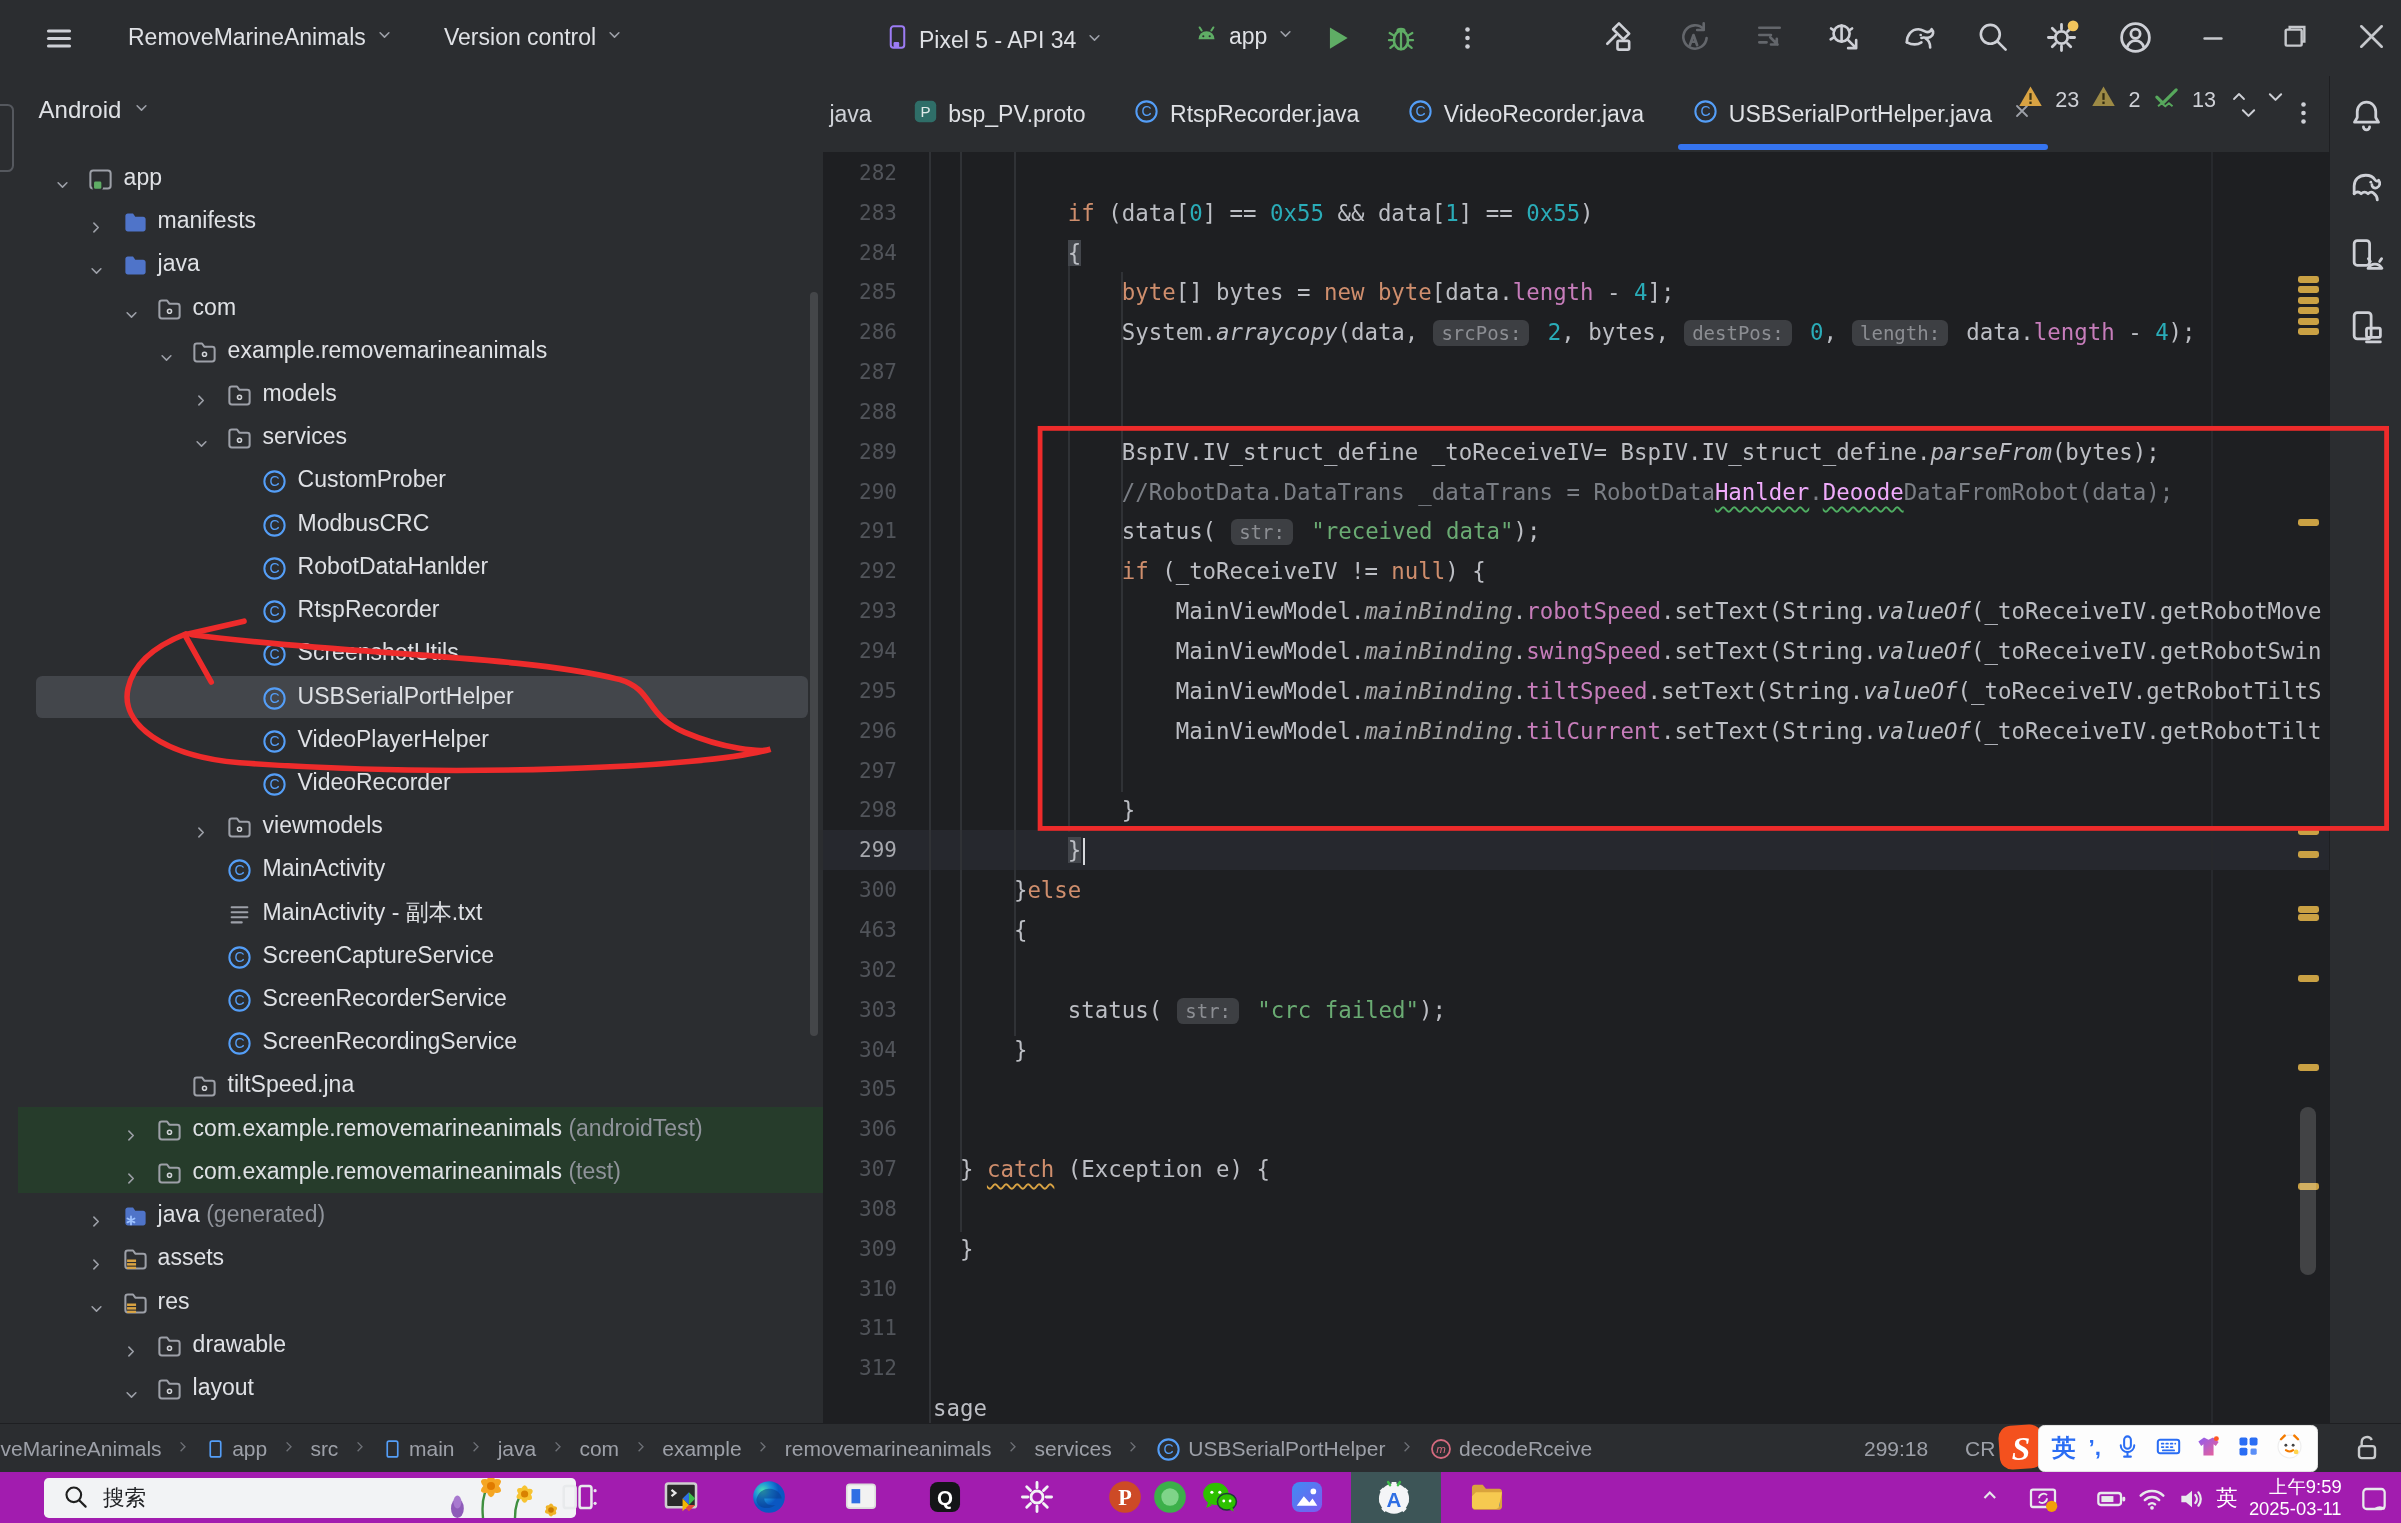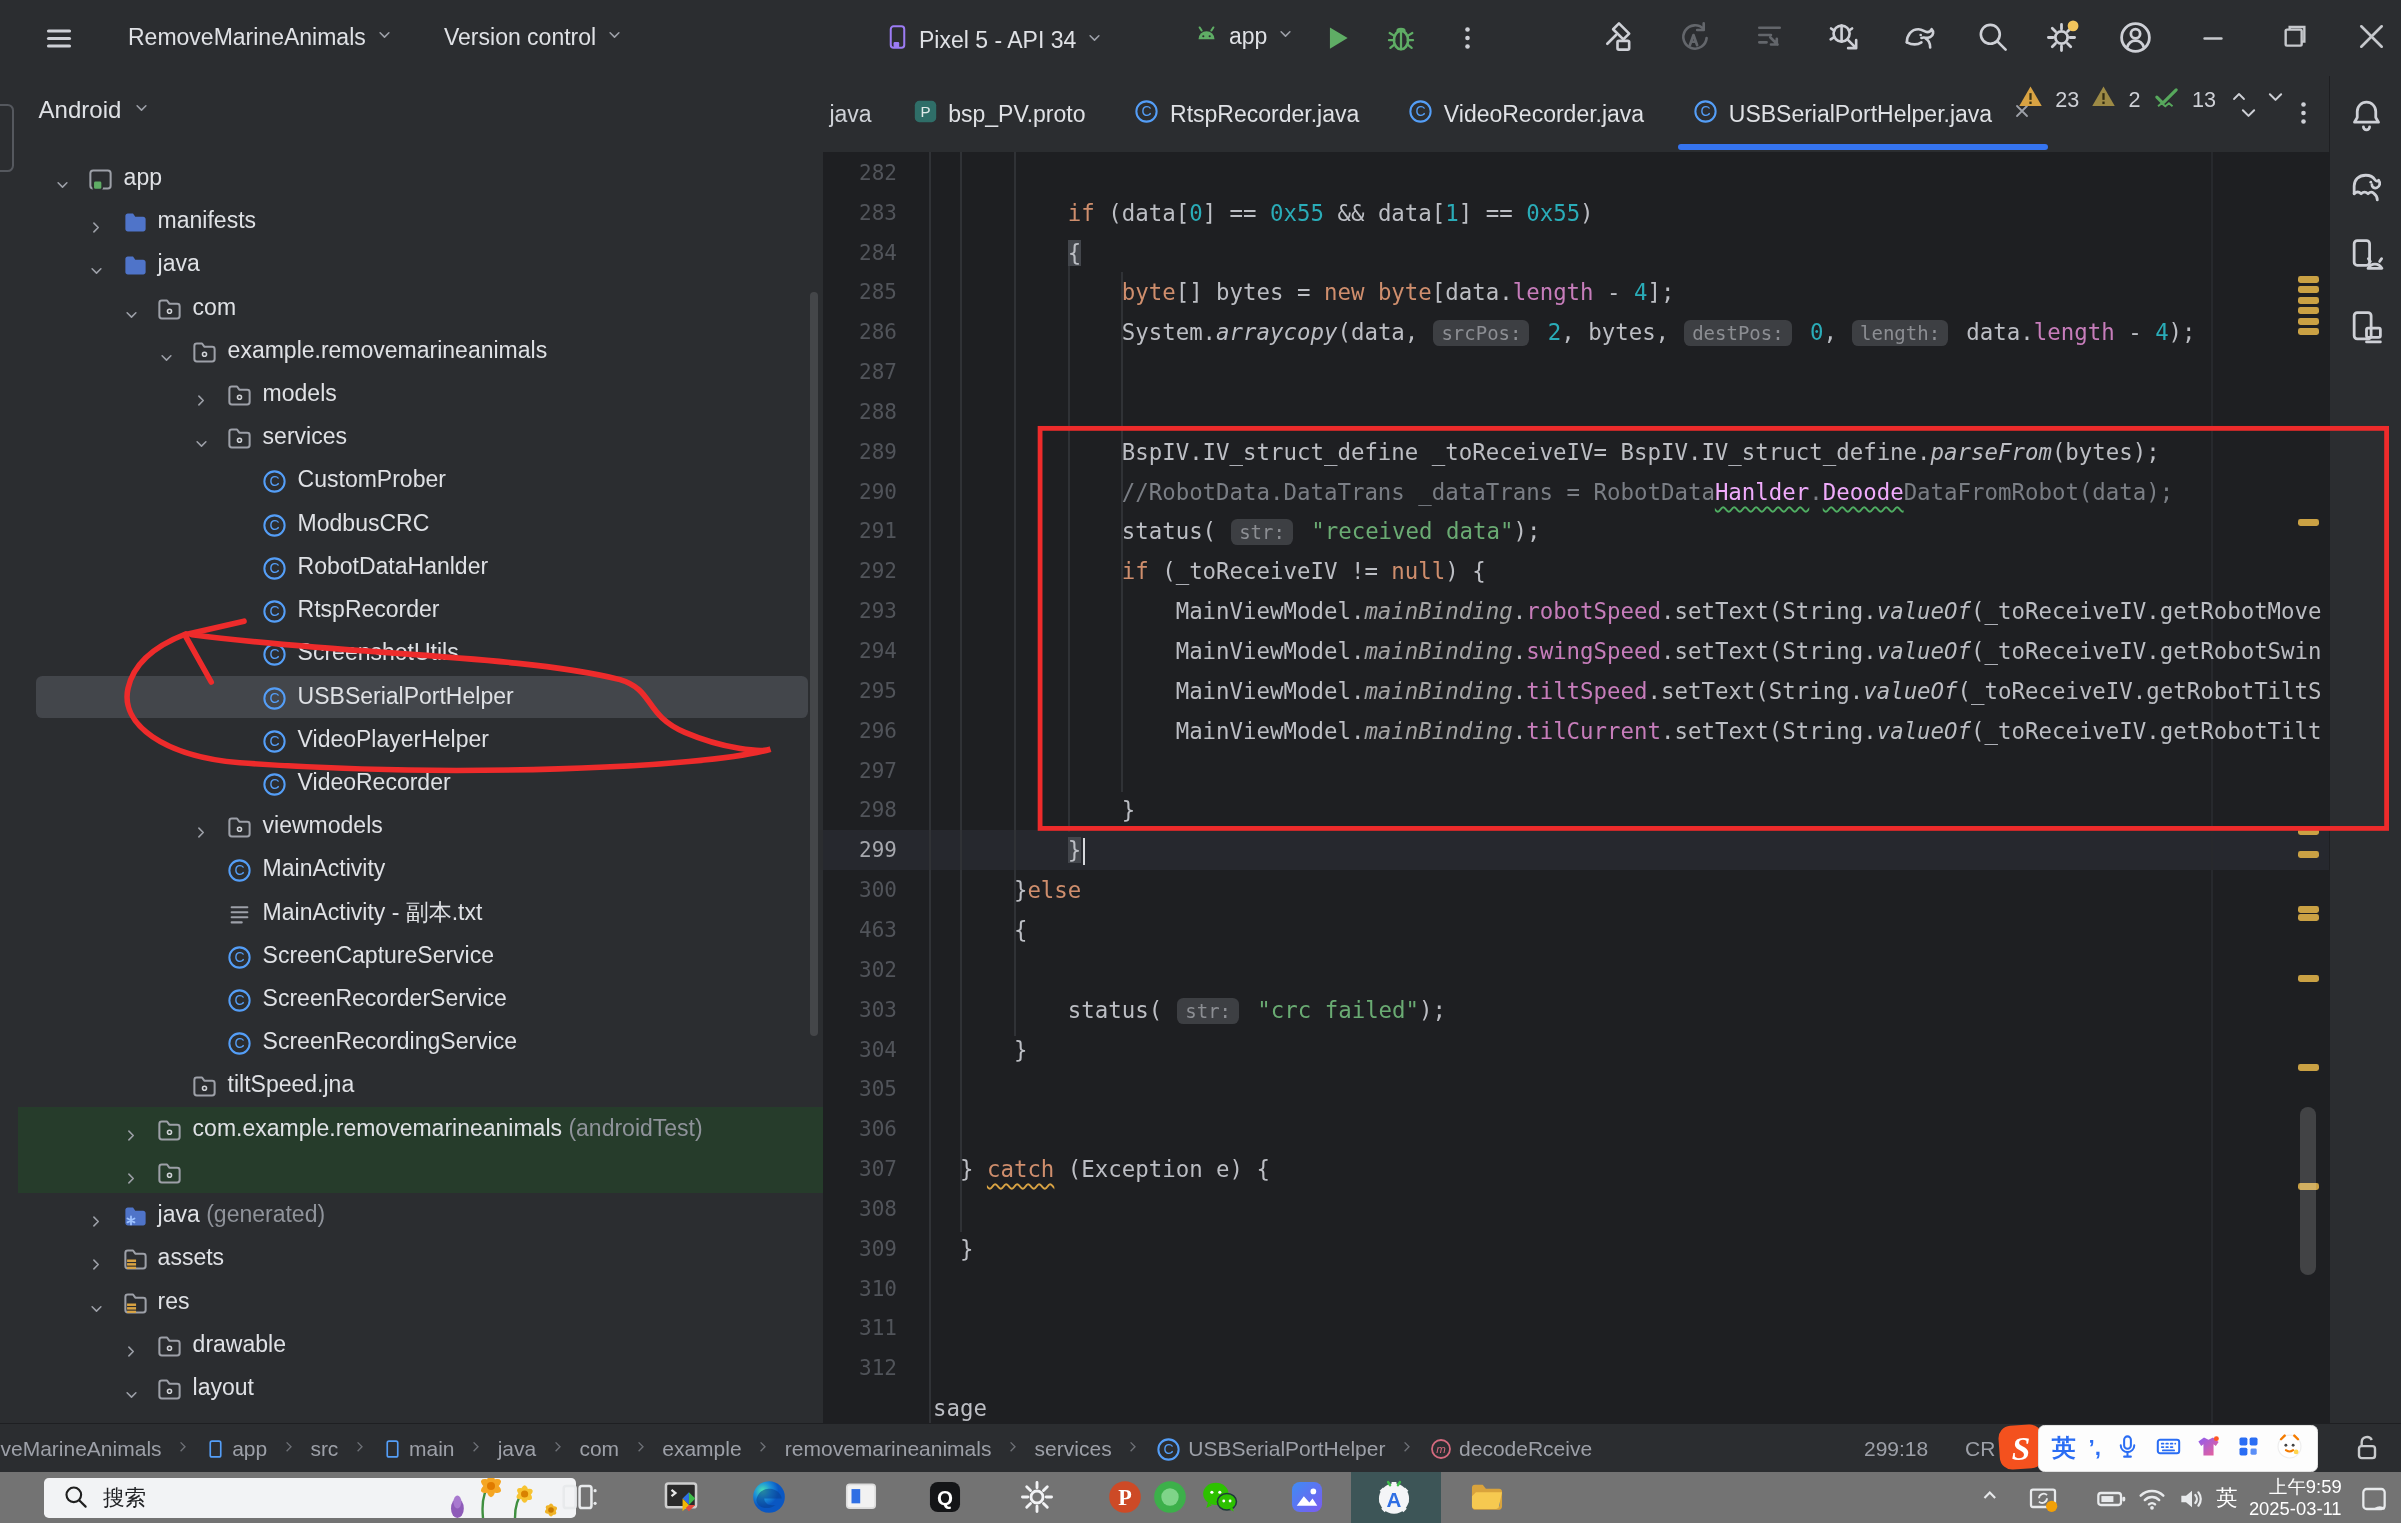--- a/index.html
+++ b/index.html
@@ -61,21 +61,21 @@
   #caret-pos{position:absolute;left:1864px;} #line-end{position:absolute;left:1965px;}
   
   #annot{position:absolute;left:0;top:0;z-index:50;pointer-events:none;}
   
   #ime{position:absolute;left:1996px;top:1424px;height:48px;z-index:60;display:flex;align-items:center;}
   #ime-panel{display:flex;align-items:center;gap:12.8px;background:#fdfdfd;border:1.6px solid #e3e3e3;border-radius:6.4px;
              height:45px;padding:0 12.8px;margin-left:-8px;}
   #ime .lang{color:#2a6df4;font-size:24px;font-weight:bold;}
   #ime .punct{color:#2a6df4;font-size:22.4px;font-weight:bold;}
   
-  #taskbar{position:absolute;left:0;top:1472px;width:2401px;height:51px;background:#737373;}
+  #taskbar{position:absolute;left:0;top:1472px;width:2401px;height:51px;background:#a21caf;}
   #searchbox{position:absolute;left:44px;top:5.6px;width:532px;height:40px;background:#f2f3f5;border-radius:4.8px;
              display:flex;align-items:center;overflow:hidden;}
   #searchbox .stext{font-size:21.6px;color:#202124;margin-left:14.4px;}
   .task-icon{position:absolute;top:6.4px;width:38px;height:38px;}
   #as-active{position:absolute;left:1351px;top:0;width:90px;height:51px;background:#3d5557;}
   #tray{position:absolute;right:0;top:0;height:51px;display:flex;align-items:center;color:#e6e8ea;}
   .tray-ic{width:29px;height:29px;}
   #clockbox{text-align:right;font-size:18.4px;line-height:21.6px;color:#ffffff;margin:0 16px 0 11.2px;}
 </style>
 </head>
@@ -384,20 +384,21 @@
           <span class="ttext" style="left: 175px;"><span class="tree-lab">com.example.removemarineanimals</span><span class="tree-sec"> (androidTest)</span></span>
         </div>
         <div class="tree-row green" style="top: 1074px;">
           <span class="tchev" style="left: 103px;"><svg width="21" height="21" viewBox="0 0 24 24" fill="none" xmlns="http://www.w3.org/2000/svg">
               <path d="M9 7l5 5-5 5" stroke="#9da0a8" stroke-width="1.8" stroke-linecap="round" stroke-linejoin="round"></path>
             </svg></span>
           <span class="ticon" style="left: 138px;"><svg width="27" height="27" viewBox="0 0 24 24" fill="none" xmlns="http://www.w3.org/2000/svg">
               <path d="M3 6.2C3 5 4 4 5.2 4h4.6l2 2.8h7C20 6.8 21 7.8 21 9v8.8c0 1.2-1 2.2-2.2 2.2H5.2C4 20 3 19 3 17.8z" stroke="#9da0a8" stroke-width="1.8" stroke-linecap="round" stroke-linejoin="round" fill="none"></path>
               <circle cx="12" cy="13.5" r="1.8" stroke="#d0d2d6" stroke-width="1.4"></circle>
             </svg></span>
+          <span class="ttext" style="left: 175px;"><span class="tree-lab">com.example.removemarineanimals</span><span class="tree-sec"> (test)</span></span>
         </div>
         <div class="tree-row" style="top: 1117px;">
           <span class="tchev" style="left: 68px;"><svg width="21" height="21" viewBox="0 0 24 24" fill="none" xmlns="http://www.w3.org/2000/svg">
               <path d="M9 7l5 5-5 5" stroke="#9da0a8" stroke-width="1.8" stroke-linecap="round" stroke-linejoin="round"></path>
             </svg></span>
           <span class="ticon" style="left: 104px;"><svg width="27" height="27" viewBox="0 0 24 24" fill="none" xmlns="http://www.w3.org/2000/svg">
               <path d="M3 6.2C3 5 4 4 5.2 4h4.6l2 2.8h7C20 6.8 21 7.8 21 9v8.8c0 1.2-1 2.2-2.2 2.2H5.2C4 20 3 19 3 17.8z" fill="#4f74c9"></path>
               <path d="M8 12v7M4.9 13.8l6.2 3.4M11.1 13.8l-6.2 3.4" stroke="#9cc1ff" stroke-width="1.6" stroke-linecap="round"></path>
             </svg></span>
           <span class="ttext" style="left: 140px;"><span class="tree-lab">java</span><span class="tree-sec"> (generated)</span></span>

